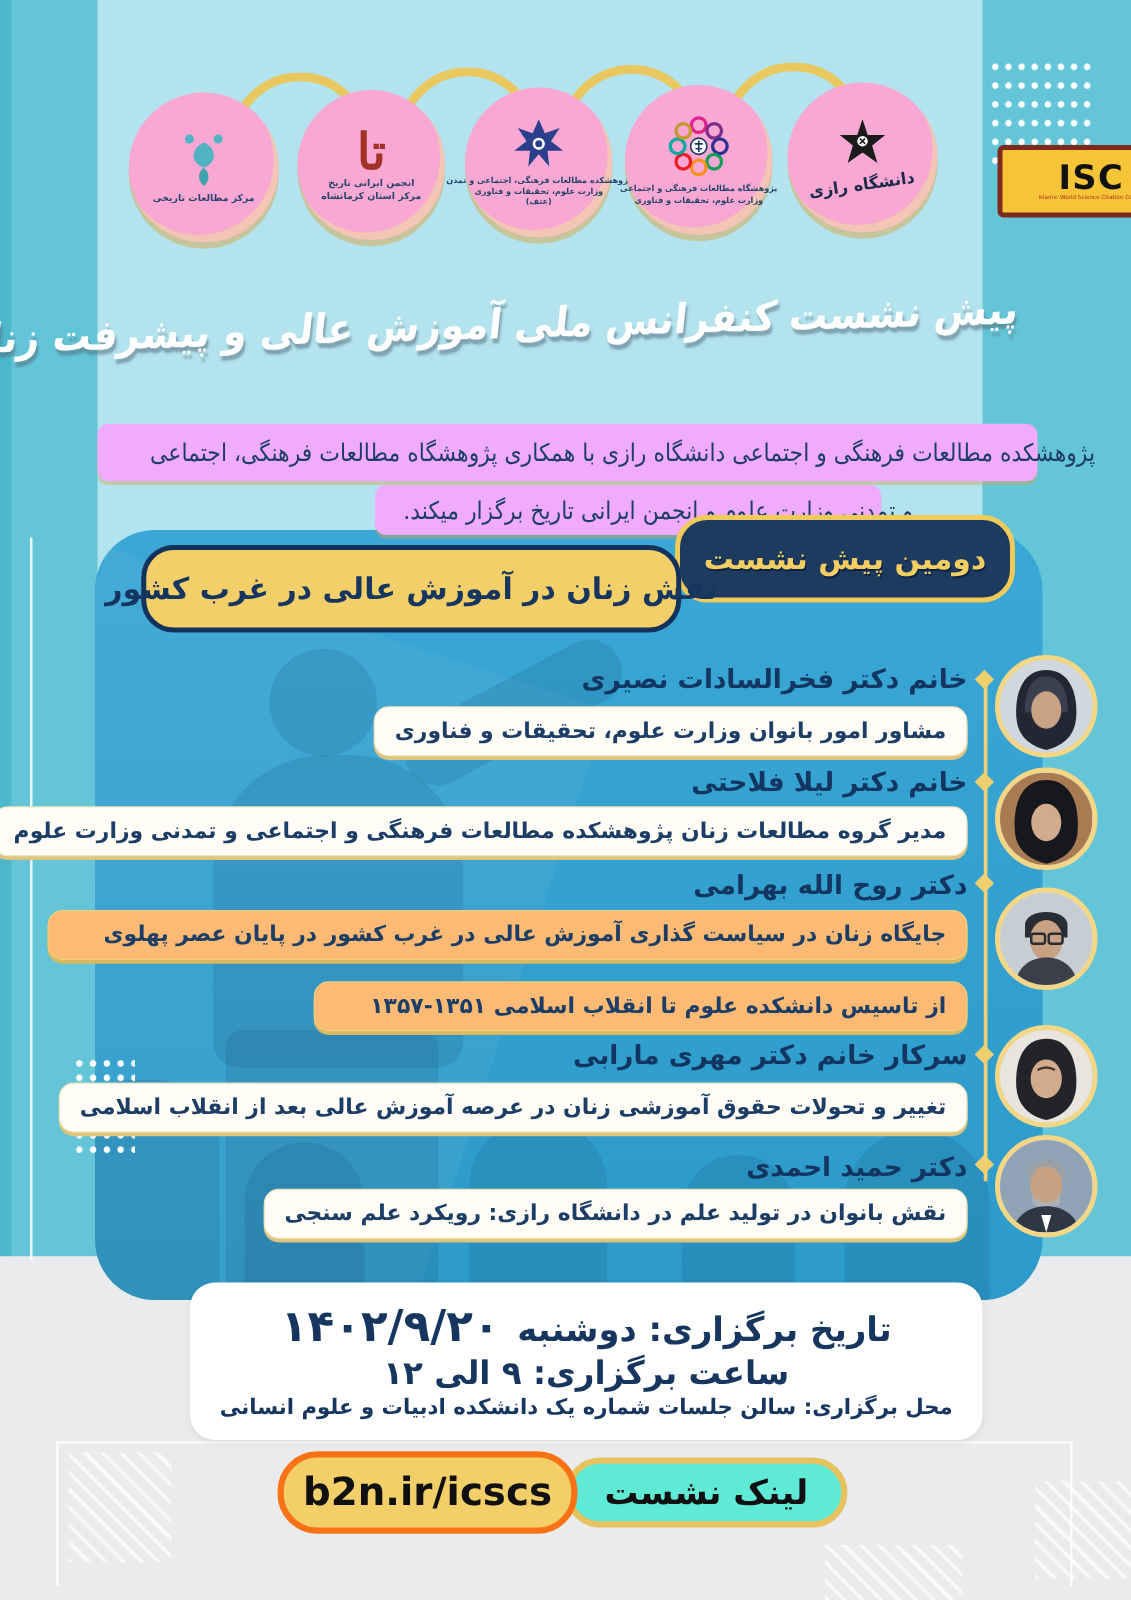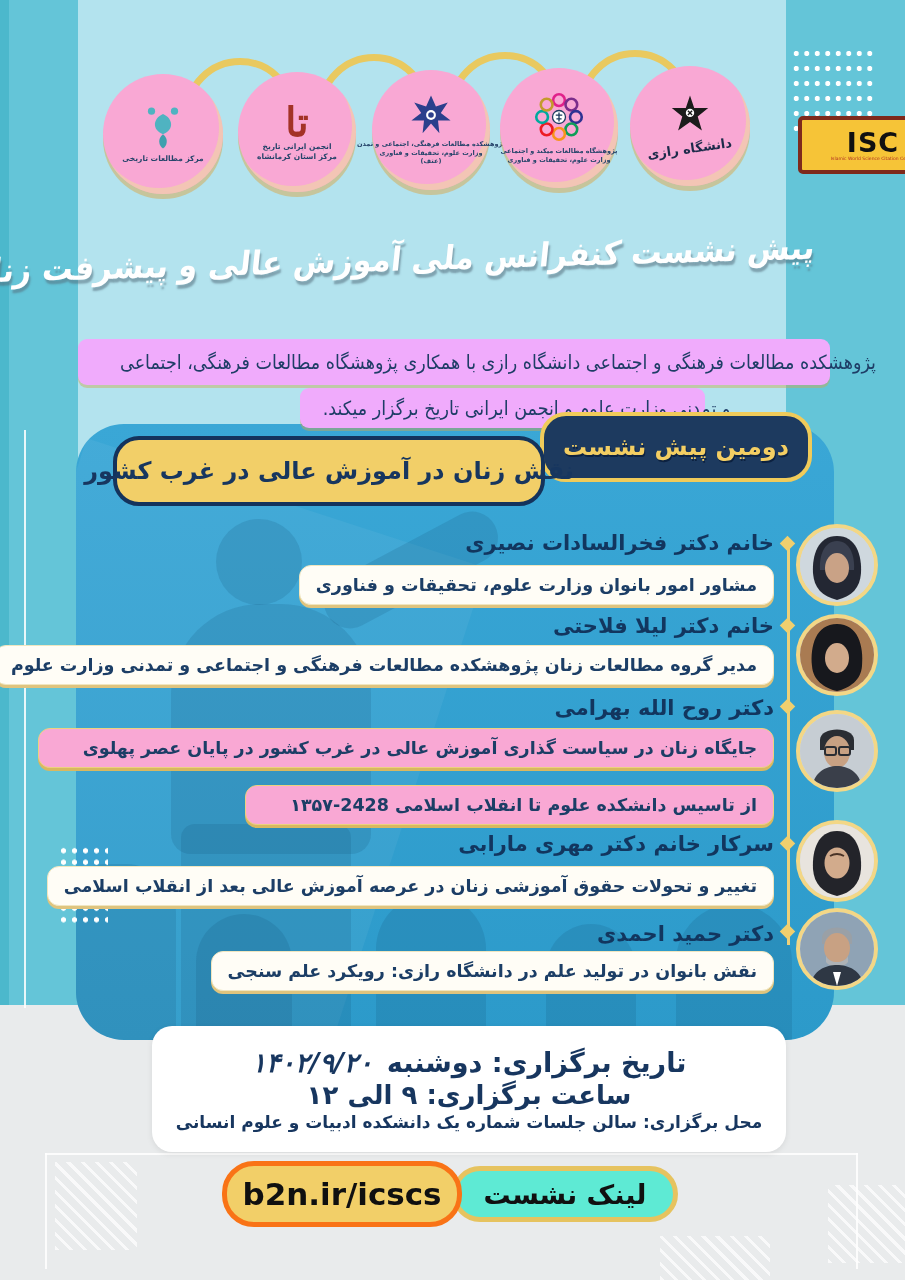--- a/index.html
+++ b/index.html
@@ -51,30 +51,30 @@
                display:flex;align-items:center;justify-content:center;
                color:#f3ce63;font-weight:bold;font-size:24px;white-space:nowrap;z-index:3;
                text-shadow:1px 2px 0 #0c2140;}
   
   .timeline{position:absolute;left:787px;top:545px;width:3px;height:400px;background:#edd079;z-index:4;}
   .diamond{position:absolute;width:11px;height:11px;background:#f0cf6e;transform:rotate(45deg);z-index:5;}
   .spk-name{position:absolute;right:131px;color:#12365f;font-weight:bold;font-size:21px;white-space:nowrap;z-index:5;}
   .pill{position:absolute;right:131px;background:#fffdf6;border:1px solid #f0e6c0;border-radius:12px;
         box-shadow:0 3px 0 #dfc47e;color:#1c3e66;font-size:17.5px;font-weight:bold;
         padding:9px 16px;white-space:nowrap;z-index:5;}
-  .pill.gold{background:#f9a8d4;border-color:#ecd27e;box-shadow:0 3px 0 #d9b860;padding-left:44px;}
+  .pill.gold{background:#fdba74;border-color:#ecd27e;box-shadow:0 3px 0 #d9b860;padding-left:44px;}
   .photo{position:absolute;width:74px;height:74px;border-radius:50%;border:4px solid #f3d786;
          overflow:hidden;z-index:6;background:#cfd8de;}
   .photo svg{display:block;}
   
   .card{position:absolute;left:152px;top:1026px;width:634px;height:126px;background:#ffffff;
         border-radius:20px;z-index:6;display:flex;flex-direction:column;align-items:center;
         justify-content:center;gap:2px;box-shadow:0 2px 6px rgba(0,0,0,.08);}
   .card .l1{color:#17365f;font-weight:bold;font-size:27px;white-space:nowrap;display:flex;align-items:baseline;gap:14px;}
-  .card .l1 .num{font-size:27px;letter-spacing:2px;font-style:italic;}
+  .card .l1 .num{font-size:35px;letter-spacing:2px;}
   .card .l2{color:#17365f;font-weight:bold;font-size:26px;white-space:nowrap;}
   .card .l3{color:#17365f;font-weight:bold;font-size:17px;white-space:nowrap;}
   
   .link-label{position:absolute;left:452px;top:1166px;width:226px;height:56px;background:#5eead4;
               border:5px solid #e6c35f;border-radius:30px;box-sizing:border-box;z-index:6;
               display:flex;align-items:center;justify-content:center;
               color:#101010;font-weight:bold;font-size:27px;white-space:nowrap;}
   .link-url{position:absolute;left:222px;top:1161px;width:240px;height:66px;background:#f2cf68;
             border:5px solid #f97316;border-radius:32px;box-sizing:border-box;z-index:7;
             display:flex;align-items:center;justify-content:center;direction:ltr;
@@ -165,21 +165,21 @@
         <circle cx="66" cy="40" r="9" stroke="#2e3192"></circle>
           <circle cx="59" cy="59" r="9" stroke="#0f9d58"></circle>
         <circle cx="40" cy="66" r="9" stroke="#f7941d"></circle>
           <circle cx="21" cy="59" r="9" stroke="#ed1c24"></circle>
         <circle cx="14" cy="40" r="9" stroke="#00a99d"></circle>
           <circle cx="21" cy="21" r="9" stroke="#c49a2c"></circle>
         <circle cx="40" cy="40" r="10" fill="#ffffff" stroke="#1d3a5f" stroke-width="2"></circle>
         <path d="M40 33 L40 47 M35 37 L45 37 M36 43 L44 43" stroke="#1d3a5f" stroke-width="2"></path>
       </svg>
     </span>
-    <div class="logo-cap" style="font-size:6.5px;">پژوهشگاه مطالعات میکند و اجتماعی</div>
+    <div class="logo-cap" style="font-size:6.5px;">پژوهشگاه مطالعات فرهنگی و اجتماعی</div>
     <div class="logo-cap" style="font-size:6.5px;">وزارت علوم، تحقیقات و فناوری</div>
   </div>
 
   <div class="logo-circle" style="left:630px;top:66px;width:120px;height:120px;">
     <span>
       <svg width="42" height="42" viewBox="0 0 60 60">
         <path d="M30 2 L36 20 L56 20 L41 32 L47 52 L30 40 L13 52 L19 32 L4 20 L24 20 Z" fill="#1b1b1b"></path>
         <circle cx="30" cy="27" r="6" fill="#fff"></circle>
           <path d="M27 24 L33 30 M33 24 L27 30" stroke="#1b1b1b" stroke-width="2"></path>
       </svg>
@@ -227,21 +227,21 @@
   <div class="photo" style="left:796px;top:614px;">
     <svg width="74" height="74" viewBox="0 0 74 74">
       <rect width="74" height="74" fill="#a97b52"></rect>
       <path d="M37 6 C16 6 10 28 12 48 C13 62 24 70 37 73 C50 70 61 62 62 48 C64 28 58 6 37 6 Z" fill="#17181d"></path>
       <ellipse cx="37" cy="40" rx="12" ry="15" fill="#d2ab8c"></ellipse>
     </svg>
   </div>
 
   <div class="spk-name" style="top:696px;">دکتر روح الله بهرامی</div>
   <div class="pill gold" style="top:728px;">جایگاه زنان در سیاست گذاری آموزش عالی در غرب کشور در پایان عصر پهلوی</div>
-  <div class="pill gold" style="top:785px;">از تاسیس دانشکده علوم تا انقلاب اسلامی 2428-۱۳۵۷</div>
+  <div class="pill gold" style="top:785px;">از تاسیس دانشکده علوم تا انقلاب اسلامی ۱۳۵۱-۱۳۵۷</div>
   <div class="photo" style="left:796px;top:710px;">
     <svg width="74" height="74" viewBox="0 0 74 74">
       <rect width="74" height="74" fill="#c6cdd3"></rect>
       <path d="M20 26 C20 12 54 12 54 26 L54 36 L20 36 Z" fill="#2a2d33"></path>
       <ellipse cx="37" cy="38" rx="13" ry="16" fill="#c8a183"></ellipse>
       <rect x="25" y="33" width="11" height="8" rx="2" fill="none" stroke="#2a2d33" stroke-width="2"></rect>
       <rect x="39" y="33" width="11" height="8" rx="2" fill="none" stroke="#2a2d33" stroke-width="2"></rect>
       <path d="M12 74 C14 58 26 52 37 52 C48 52 60 58 62 74 Z" fill="#3a3f4a"></path>
     </svg>
   </div>

